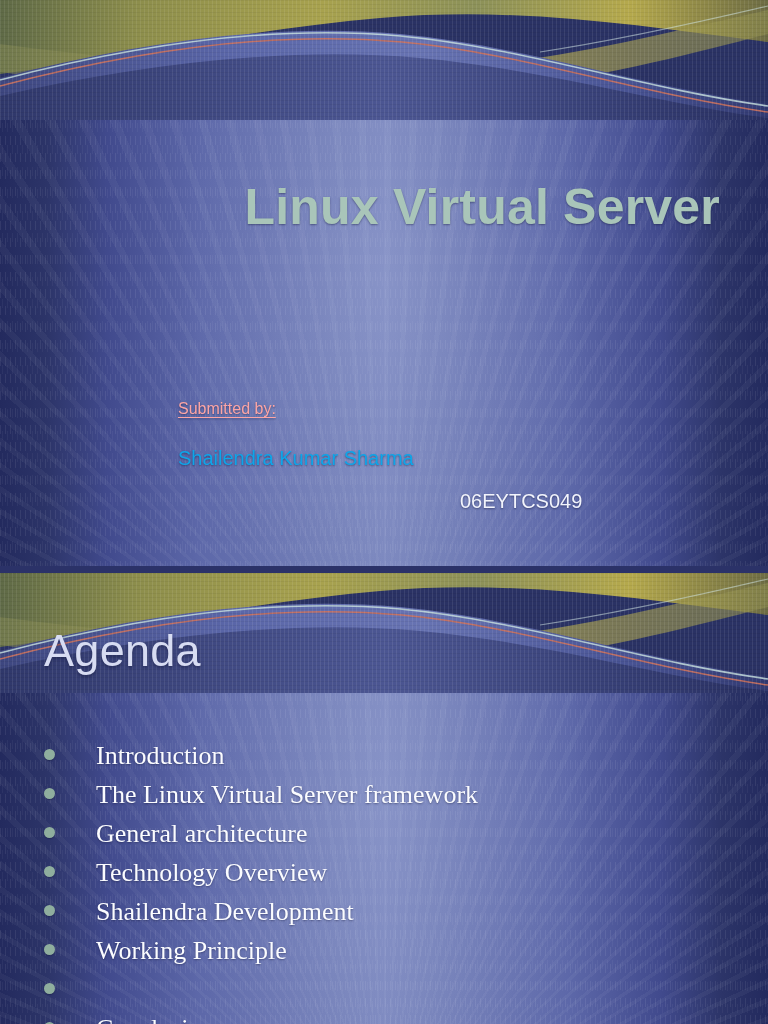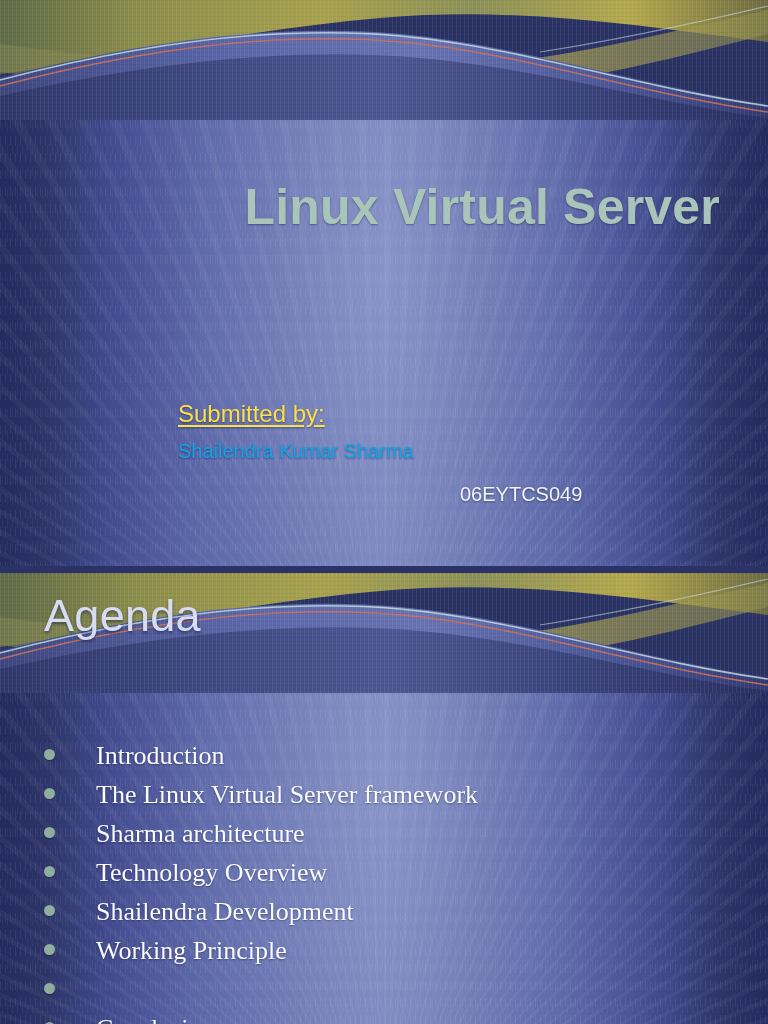--- a/index.html
+++ b/index.html
@@ -85,36 +85,36 @@
   
   .title-main {
     position:absolute; left:0; right:48px; top:178px;
     text-align:right;
     font-size:50px; font-weight:bold; letter-spacing:.2px;
     color:#a9c5b9;
     text-shadow:0 1px 2px rgba(20,24,60,.45);
   }
   .submit-block { position:absolute; left:178px; top:400px; width:520px; }
   .submit-label {
-    font-size:24px; color:#fde047; text-decoration:underline;
-    text-underline-offset:3px; margin-bottom:12px;
+    font-size:16px; color:#fca5a5; text-decoration:underline;
+    text-underline-offset:3px; margin-bottom:29px;
     text-shadow:0 1px 2px rgba(20,24,60,.5);
   }
   .submit-name {
     font-size:20px; color:#0ea5e9; margin-bottom:20px;
     text-shadow:0 1px 2px rgba(20,24,60,.5);
   }
   .submit-roll {
     font-size:20px; color:#f2f4fc; padding-left:282px;
     text-shadow:0 1px 2px rgba(20,24,60,.5);
   }
 
   
   .agenda-title {
-    position:absolute; left:44px; top:590px;
+    position:absolute; left:44px; top:625px;
     font-size:45px; color:#d7dcf2; font-weight:normal; letter-spacing:.3px;
     text-shadow:0 2px 3px rgba(22,26,64,.5);
   }
   .agenda-list { position:absolute; left:44px; top:736px; width:700px; }
   .agenda-item {
     display:flex; align-items:flex-start;
     height:39px; line-height:39px;
   }
   .bullet {
     width:11px; height:11px; border-radius:50%;
@@ -228,21 +228,21 @@
       <li class="agenda-item">
         <span class="bullet"></span>
         <span class="agenda-text">Introduction</span>
       </li>
       <li class="agenda-item">
         <span class="bullet"></span>
         <span class="agenda-text">The Linux Virtual Server framework</span>
       </li>
       <li class="agenda-item">
         <span class="bullet"></span>
-        <span class="agenda-text">Sharma architecture</span>
+        <span class="agenda-text">General architecture</span>
       </li>
       <li class="agenda-item">
         <span class="bullet"></span>
         <span class="agenda-text">Technology Overview</span>
       </li>
       <li class="agenda-item">
         <span class="bullet"></span>
         <span class="agenda-text">Shailendra Development</span>
       </li>
       <li class="agenda-item">

